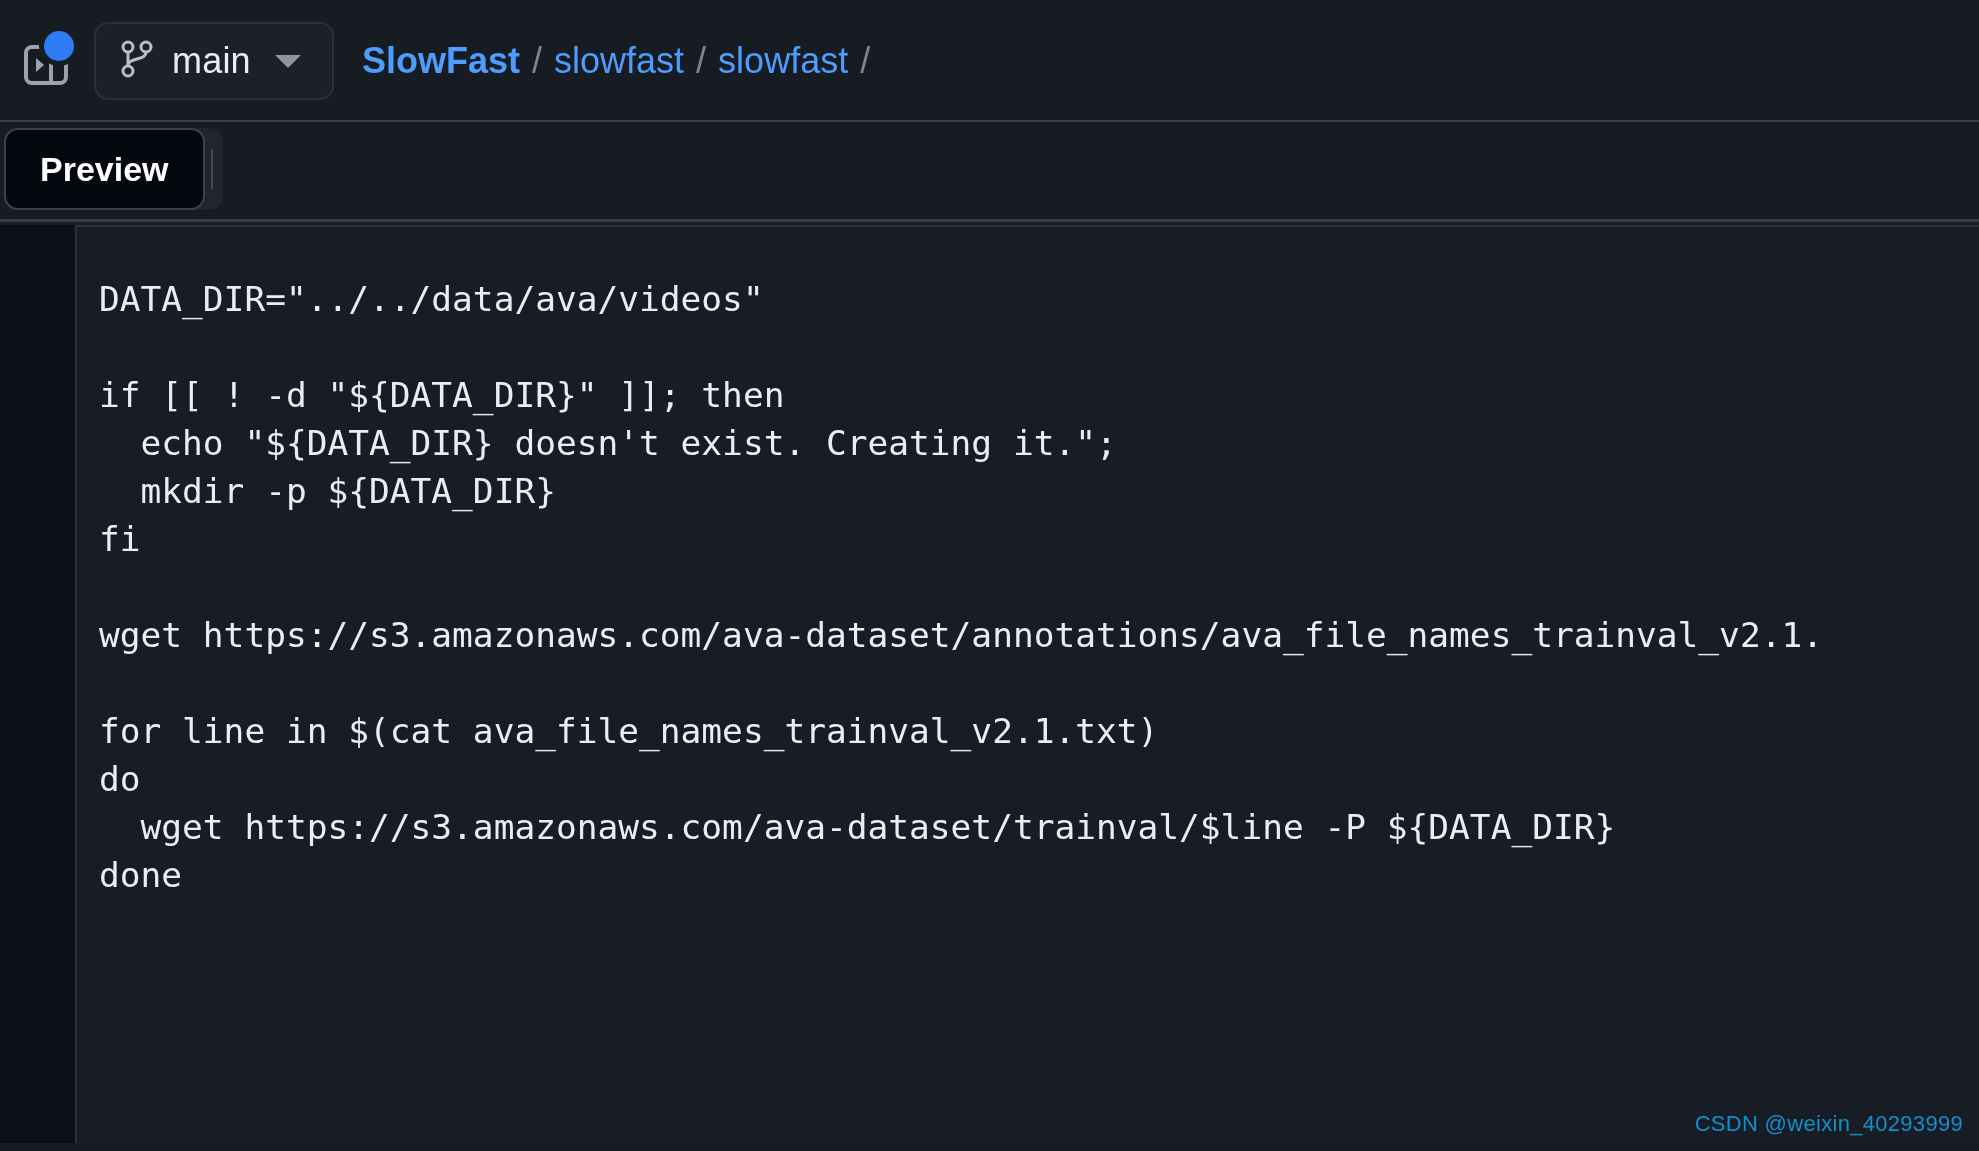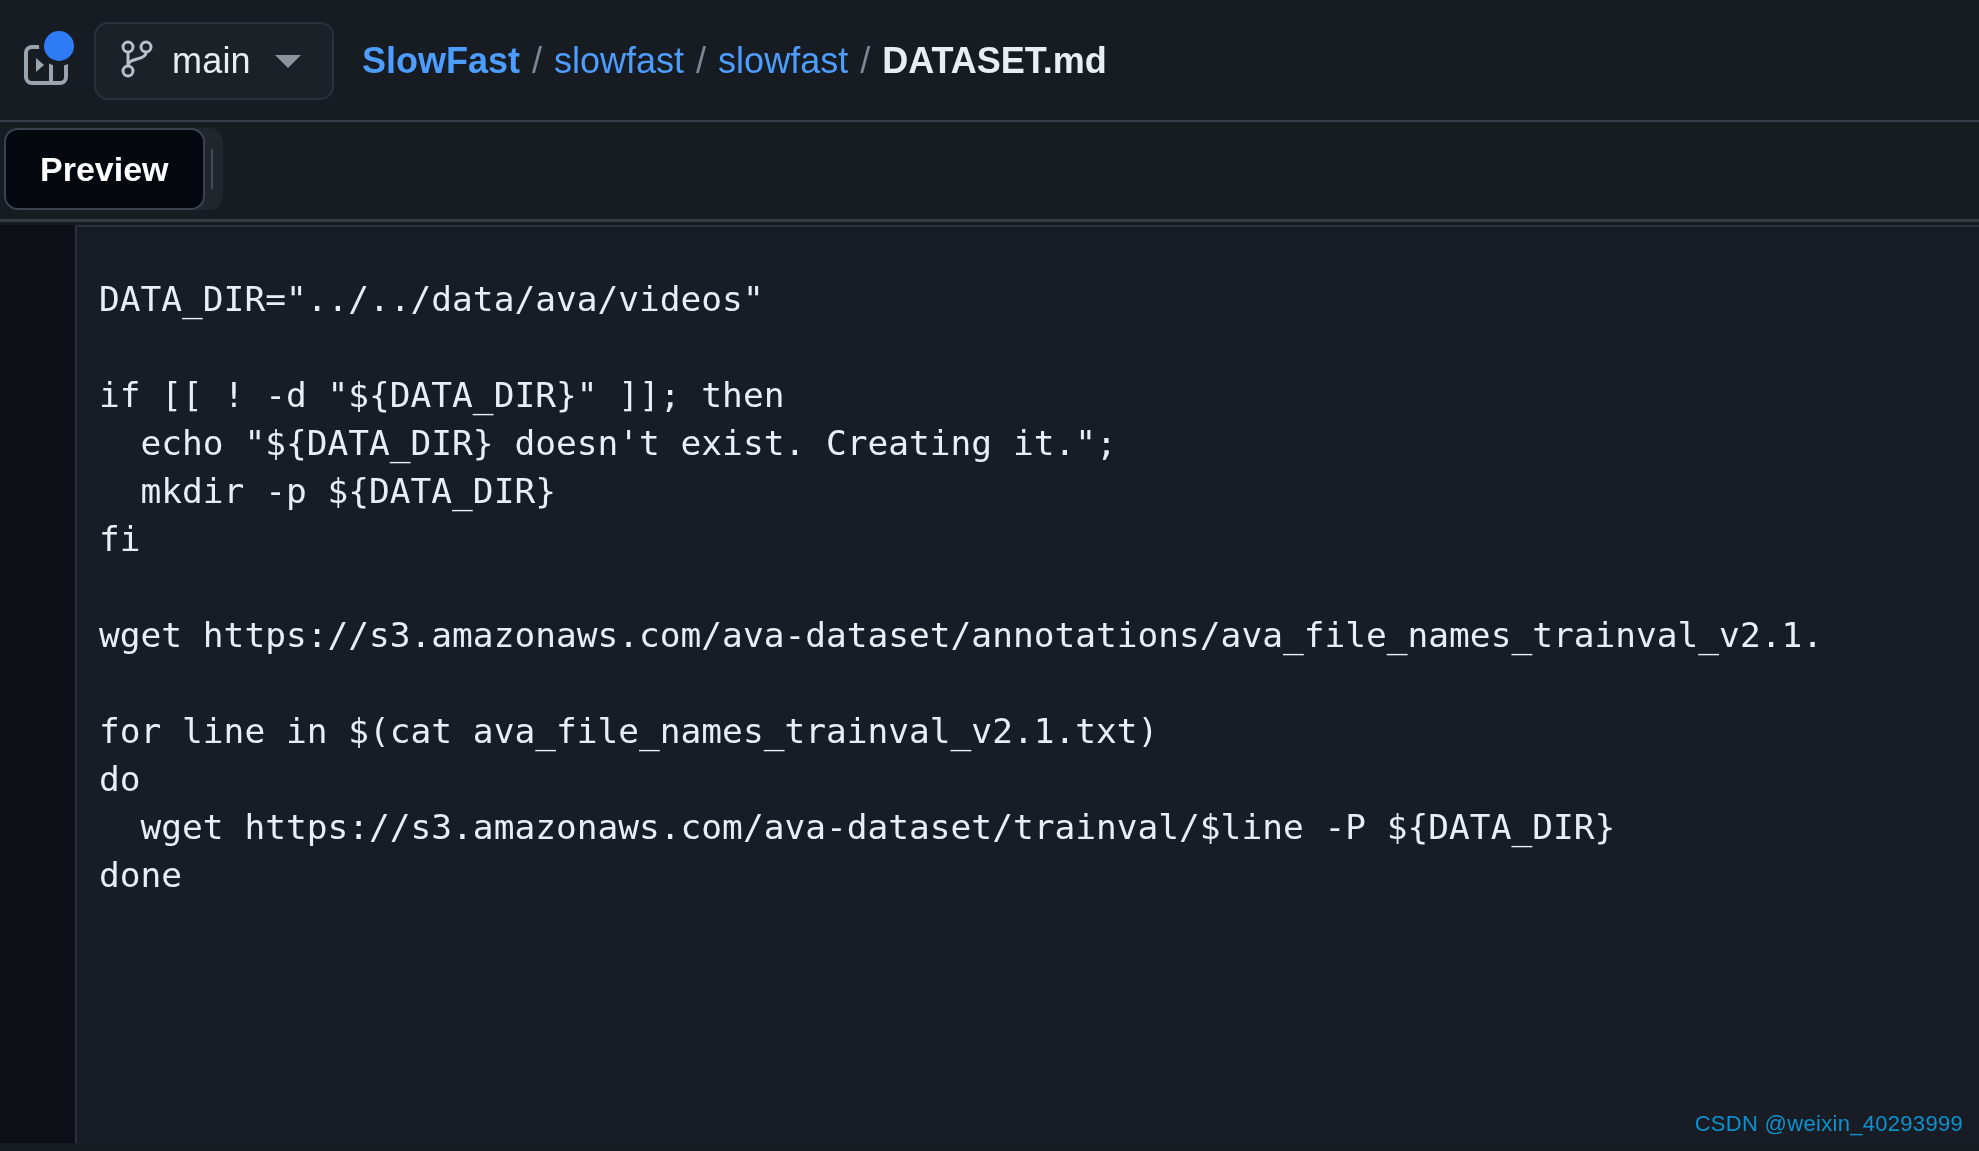--- a/index.html
+++ b/index.html
@@ -237,21 +237,20 @@
     <span class="caret"></span>
   </div>
 
   <div id="breadcrumb">
     <span class="crumb strong">SlowFast</span>
     <span class="sep">/</span>
     <span class="crumb">slowfast</span>
     <span class="sep">/</span>
     <span class="crumb">slowfast</span>
     <span class="sep">/</span>
-    <span class="crumb current">DATASET.md</span>
   </div>
 </div>
 
 <div id="tab-bar">
   <div id="tab-group">
     <div class="tab active">Preview</div>
     <div class="tab-divider"></div>
   </div>
 </div>
 

